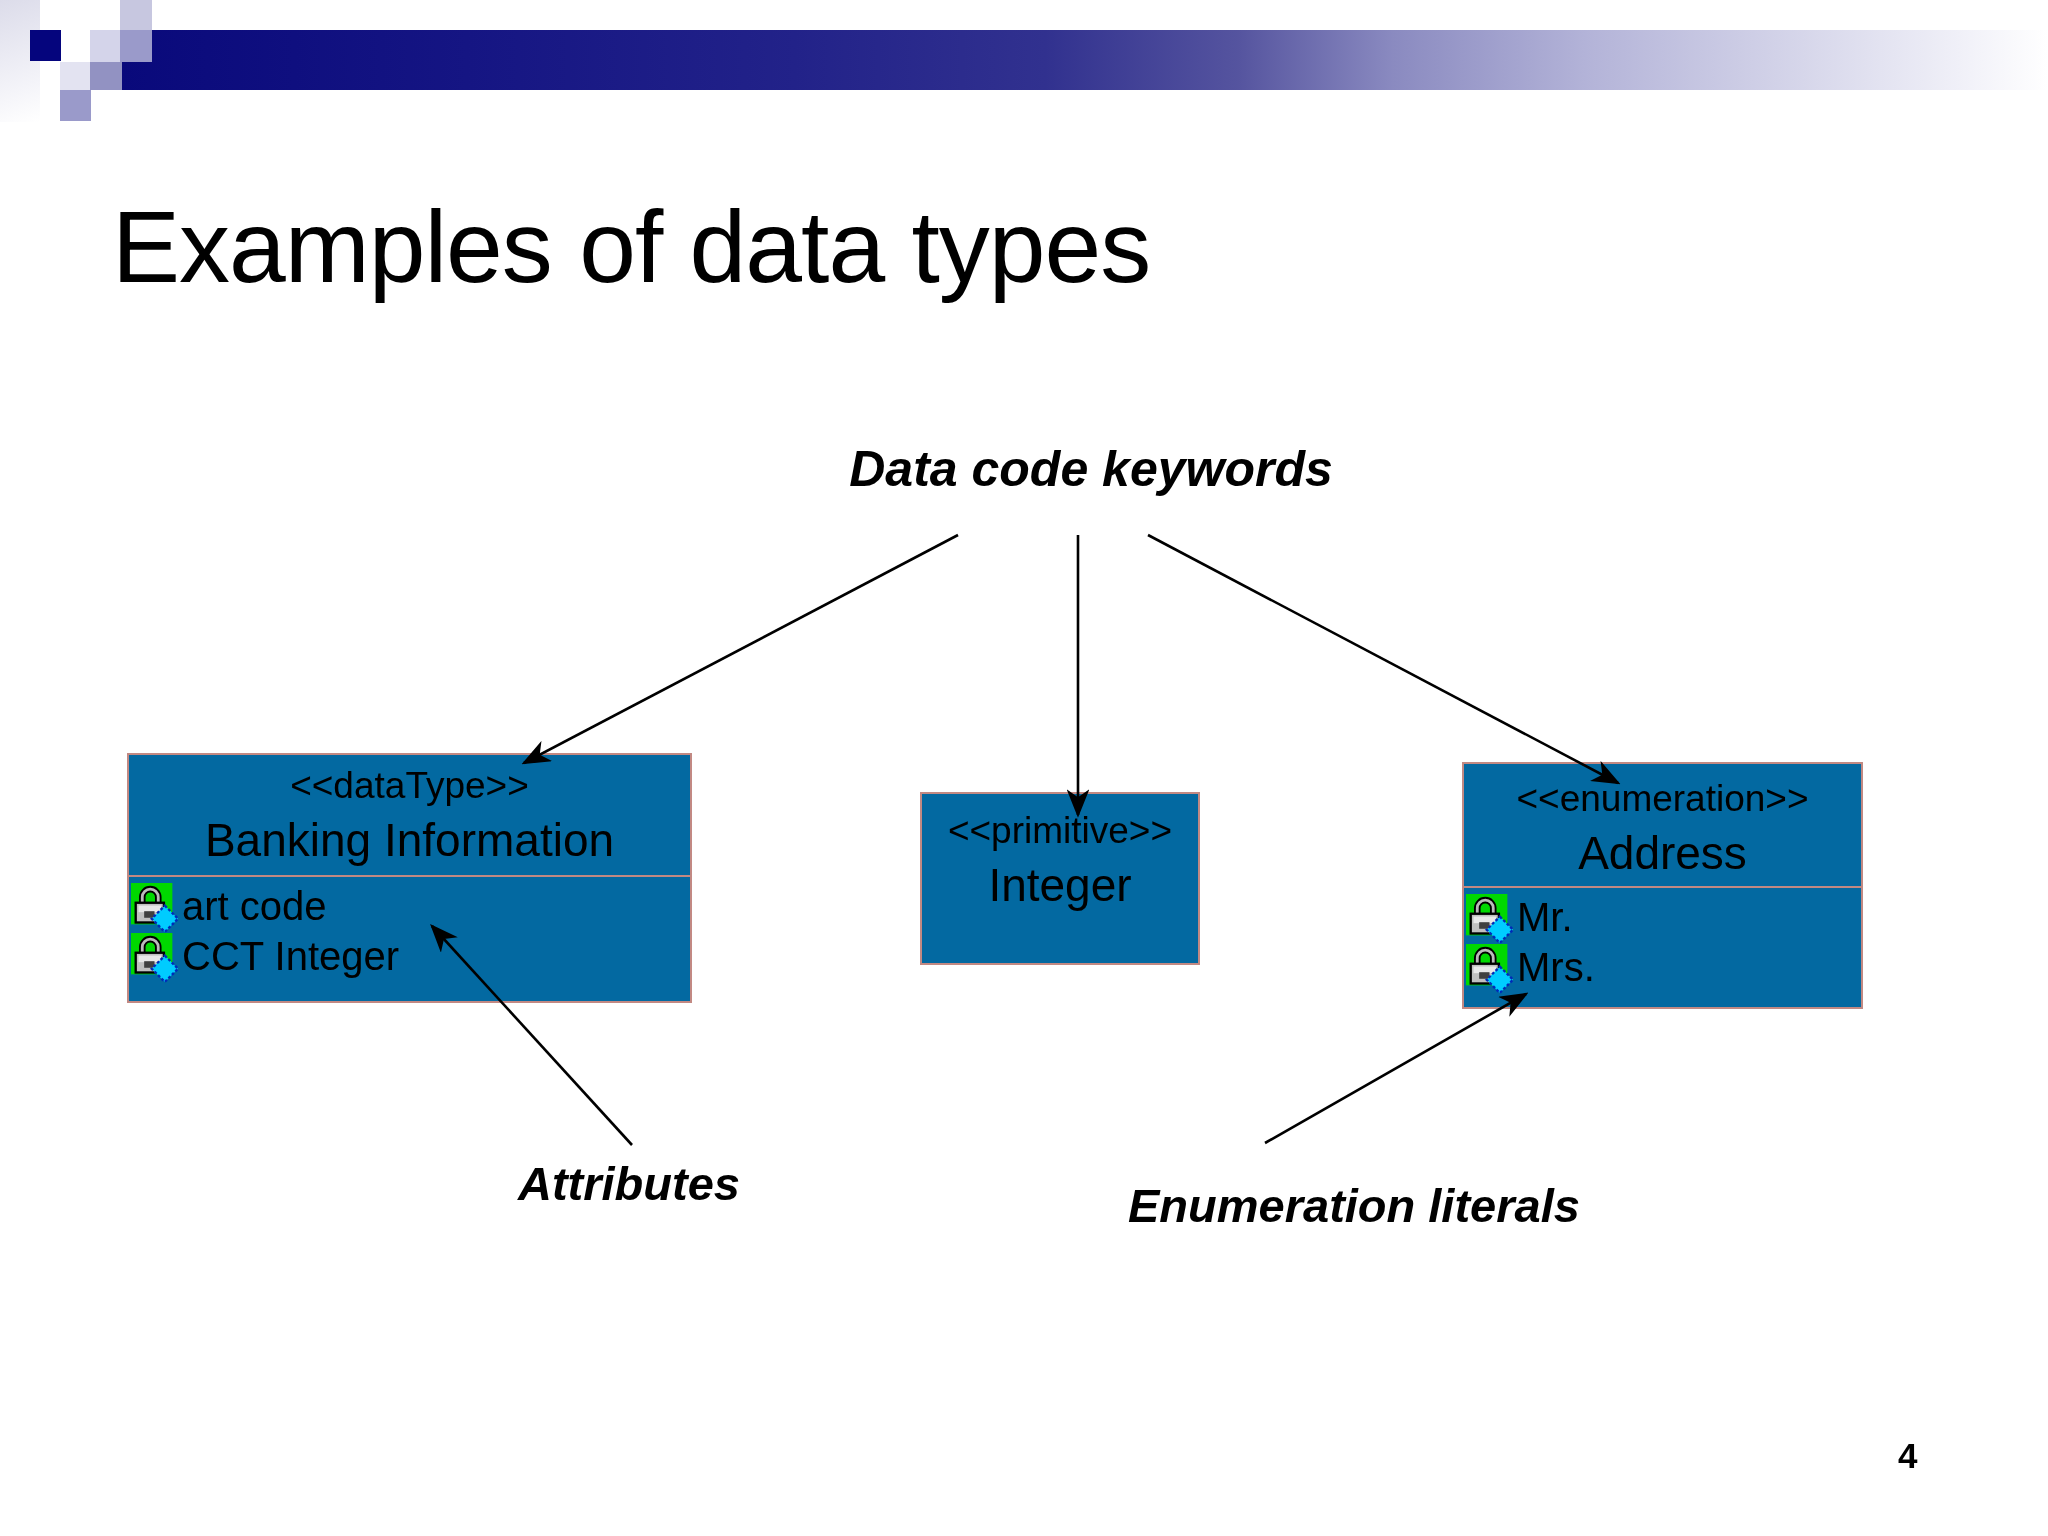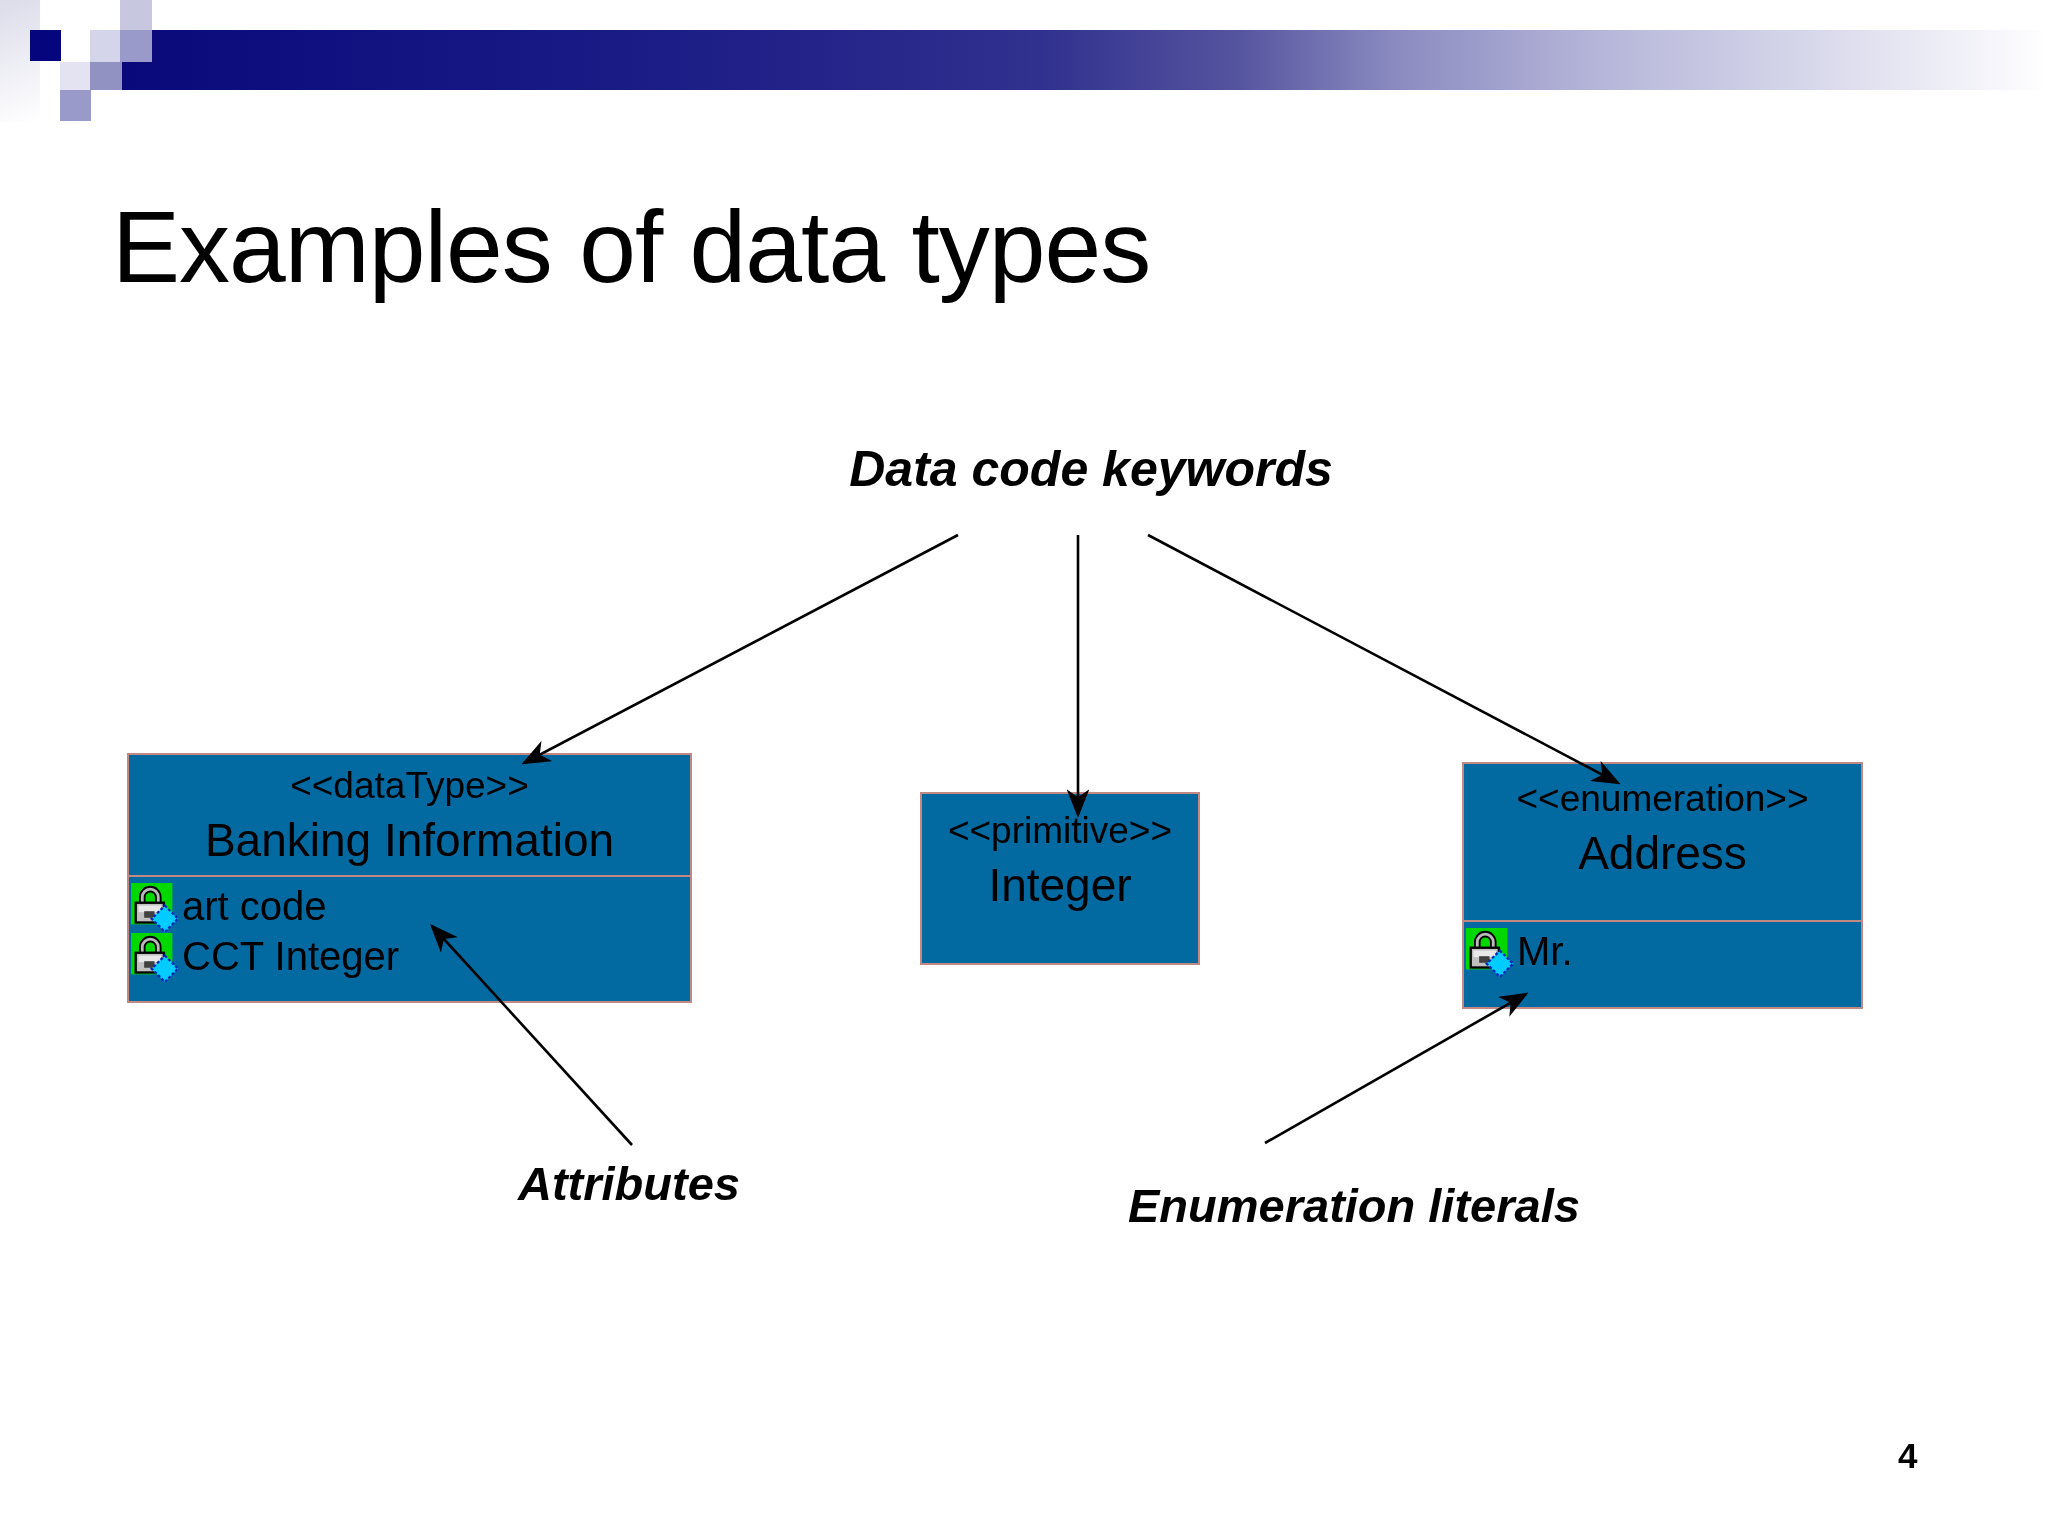--- a/index.html
+++ b/index.html
@@ -55,21 +55,21 @@
   .uml-box {
     position:absolute; background:#0369a1; border:2px solid #c28983;
     box-sizing:border-box;
   }
   #box-banking { left:127px;  top:753px; width:565px; height:250px; }
   #box-integer { left:920px;  top:792px; width:280px; height:173px; padding-top:12px; }
   #box-address { left:1462px; top:762px; width:401px; height:247px; }
 
   .uml-header { text-align:center; box-sizing:border-box; }
   #box-banking .uml-header { height:120px; padding-top:6px; }
-  #box-address .uml-header { height:156px; padding-top:10px; }
+  #box-address .uml-header { height:122px; padding-top:10px; }
 
   .stereotype { font-size:37px; line-height:50px; white-space:nowrap; }
   .uml-name   { font-size:46px; line-height:58px; white-space:nowrap; }
 
   .uml-members { border-top:2px solid #c28983; padding:4px 0 0 2px; }
   #box-address .uml-members { }
   .member-row { display:flex; align-items:center; height:50px; }
   .attr-icon  { width:47px; height:47px; overflow:visible; flex:none; }
   .member-label { font-size:40px; margin-left:4px; white-space:nowrap; }
 
@@ -151,20 +151,32 @@
           <rect x="0" y="0" width="44" height="44" fill="#00d800"></rect>
           <path d="M12 23 v-8 a8.5 8.5 0 0 1 17 0 v8" fill="none" stroke="#000000" stroke-width="7"></path>
           <path d="M12 23 v-8 a8.5 8.5 0 0 1 17 0 v8" fill="none" stroke="#bbbbbb" stroke-width="3"></path>
           <rect x="5" y="21" width="30" height="21" fill="#c0c0c0" stroke="#000000" stroke-width="2.5"></rect>
           <rect x="8" y="24" width="24" height="7" fill="#e8e8e8"></rect>
           <rect x="14" y="30" width="11" height="7" fill="#404040"></rect>
           <path d="M36 24 L50 38 L36 52 L22 38 z" fill="#00ccff" stroke="#002bb8" stroke-width="2.5" stroke-dasharray="3 2.2"></path>
         </svg>
         <span class="member-label">Mr.</span>
       </div>
+      <div class="member-row">
+        <svg class="attr-icon" viewBox="0 0 50 50">
+          <rect x="0" y="0" width="44" height="44" fill="#00d800"></rect>
+          <path d="M12 23 v-8 a8.5 8.5 0 0 1 17 0 v8" fill="none" stroke="#000000" stroke-width="7"></path>
+          <path d="M12 23 v-8 a8.5 8.5 0 0 1 17 0 v8" fill="none" stroke="#bbbbbb" stroke-width="3"></path>
+          <rect x="5" y="21" width="30" height="21" fill="#c0c0c0" stroke="#000000" stroke-width="2.5"></rect>
+          <rect x="8" y="24" width="24" height="7" fill="#e8e8e8"></rect>
+          <rect x="14" y="30" width="11" height="7" fill="#404040"></rect>
+          <path d="M36 24 L50 38 L36 52 L22 38 z" fill="#00ccff" stroke="#002bb8" stroke-width="2.5" stroke-dasharray="3 2.2"></path>
+        </svg>
+        <span class="member-label">Mrs.</span>
+      </div>
     </div>
   </div>
 
   <svg class="arrow-layer" viewBox="0 0 2048 1536">
     <defs>
       <marker id="arrowhead" viewBox="0 0 10 8" refX="9" refY="4" markerWidth="11" markerHeight="8.8" orient="auto" markerUnits="strokeWidth">
         <path d="M0,0 L10,4 L0,8 L2.8,4 z" fill="#000000"></path>
       </marker>
     </defs>
     <line x1="958" y1="535" x2="524" y2="763" stroke="#000" stroke-width="2.6" marker-end="url(#arrowhead)"></line>

